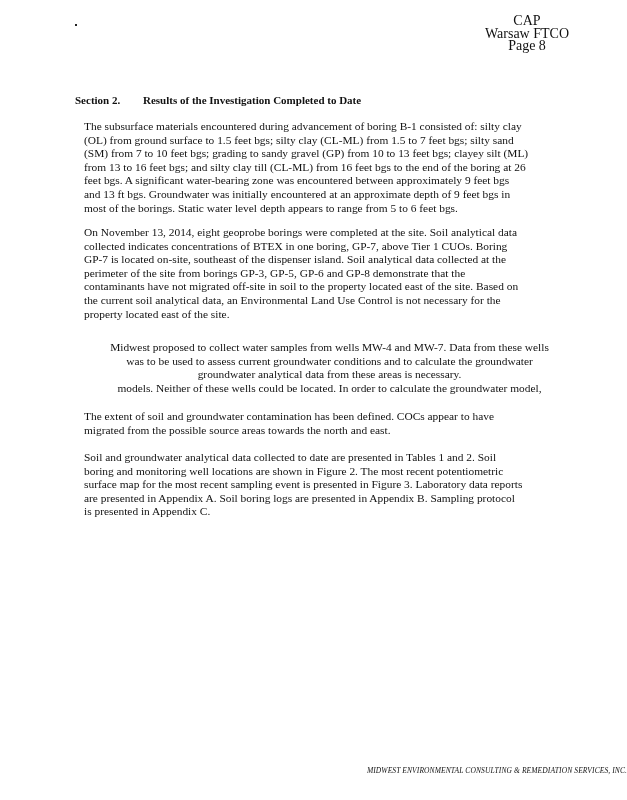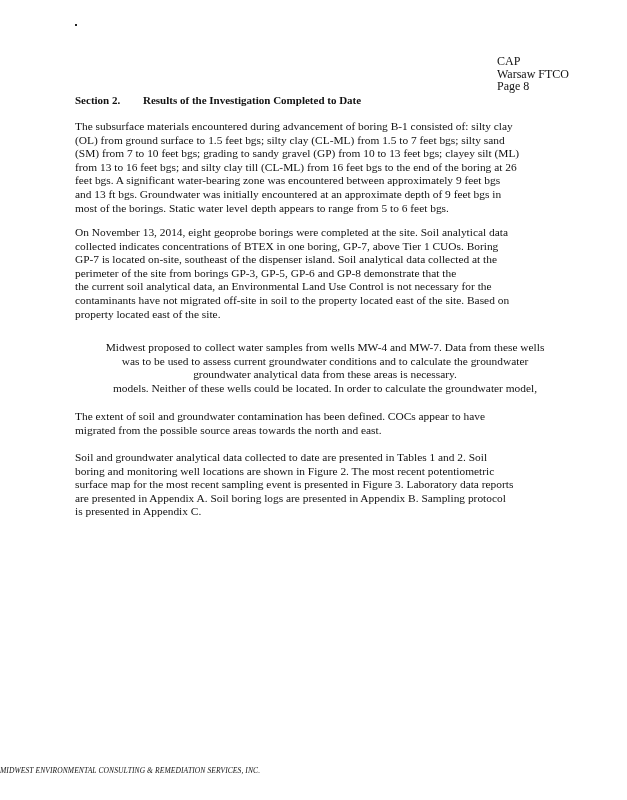--- a/index.html
+++ b/index.html
@@ -3,32 +3,32 @@
   <meta charset="utf-8">
   <style>
     html, body { margin: 0; padding: 0; background: #ffffff; }
     body {
       width: 627px; height: 800px; position: relative; overflow: hidden;
       font-family: "Liberation Serif", "DejaVu Serif", serif;
       color: #111111;
     }
     .speck { position: absolute; left: 75px; top: 24px; width: 2px; height: 2px; background: #222; }
     .header {
-      position: absolute; right: 58px; top: 15px; text-align: left;
-      font-size: 12px; line-height: 12.5px; margin-top: 40px;
+      position: absolute; right: 58px; top: 15px; text-align: center;
+      font-size: 14px; line-height: 12.5px;
     }
     .section-title {
       position: absolute; left: 75px; top: 94px;
       font-size: 11px; font-weight: bold; white-space: nowrap; font-family: Liberation Serif, serif;
     }
     .section-title .num { display: inline-block; width: 68px; }
     .para { position: absolute; left: 75px; width: 500px; font-size: 11.4px; }
-    .para .line { display: block; white-space: nowrap; height: 13.6px; line-height: 13.6px; }
+    .para .line { display: block; white-space: nowrap; height: 13.6px; line-height: 13.6px; margin-left: 9px; }
     .footer {
-      position: absolute; left: 0; right: 0; top: 766px; text-align: left;
+      position: absolute; left: 0; right: 0; top: 766px; text-align: right;
       font-size: 7.5px; font-style: italic; letter-spacing: 0.1px;
     }
   </style>
 </head>
 <body>
 
 <div class="speck"></div>
 
 <div class="header">
   <div>CAP</div>
@@ -48,22 +48,22 @@
   <span class="line">feet bgs.  A significant water-bearing zone was encountered between approximately 9 feet bgs</span>
   <span class="line">and 13 ft bgs.  Groundwater was initially encountered at an approximate depth of 9 feet bgs in</span>
   <span class="line">most of the borings.  Static water level depth appears to range from 5 to 6 feet bgs.</span>
 </div>
 
 <div class="para" style="top:226px;">
   <span class="line">On November 13, 2014, eight geoprobe borings were completed at the site.  Soil analytical data</span>
   <span class="line">collected indicates concentrations of BTEX in one boring, GP-7, above Tier 1 CUOs.  Boring</span>
   <span class="line">GP-7 is located on-site, southeast of the dispenser island.  Soil analytical data collected at the</span>
   <span class="line">perimeter of the site from borings GP-3, GP-5, GP-6 and GP-8 demonstrate that the</span>
+  <span class="line">contaminants have not migrated off-site in soil to the property located east of the site.  Based on</span>
   <span class="line">the current soil analytical data, an Environmental Land Use Control is not necessary for the</span>
-  <span class="line">contaminants have not migrated off-site in soil to the property located east of the site.  Based on</span>
   <span class="line">property located east of the site.</span>
 </div>
 
 <div class="para" style="top:341px;text-align:center;">
   <span class="line">Midwest proposed to collect water samples from wells MW-4 and MW-7.  Data from these wells</span>
   <span class="line">was to be used to assess current groundwater conditions and to calculate the groundwater</span>
   <span class="line">groundwater analytical data from these areas is necessary.</span>
   <span class="line">models.  Neither of these wells could be located.  In order to calculate the groundwater model,</span>
 </div>
 

